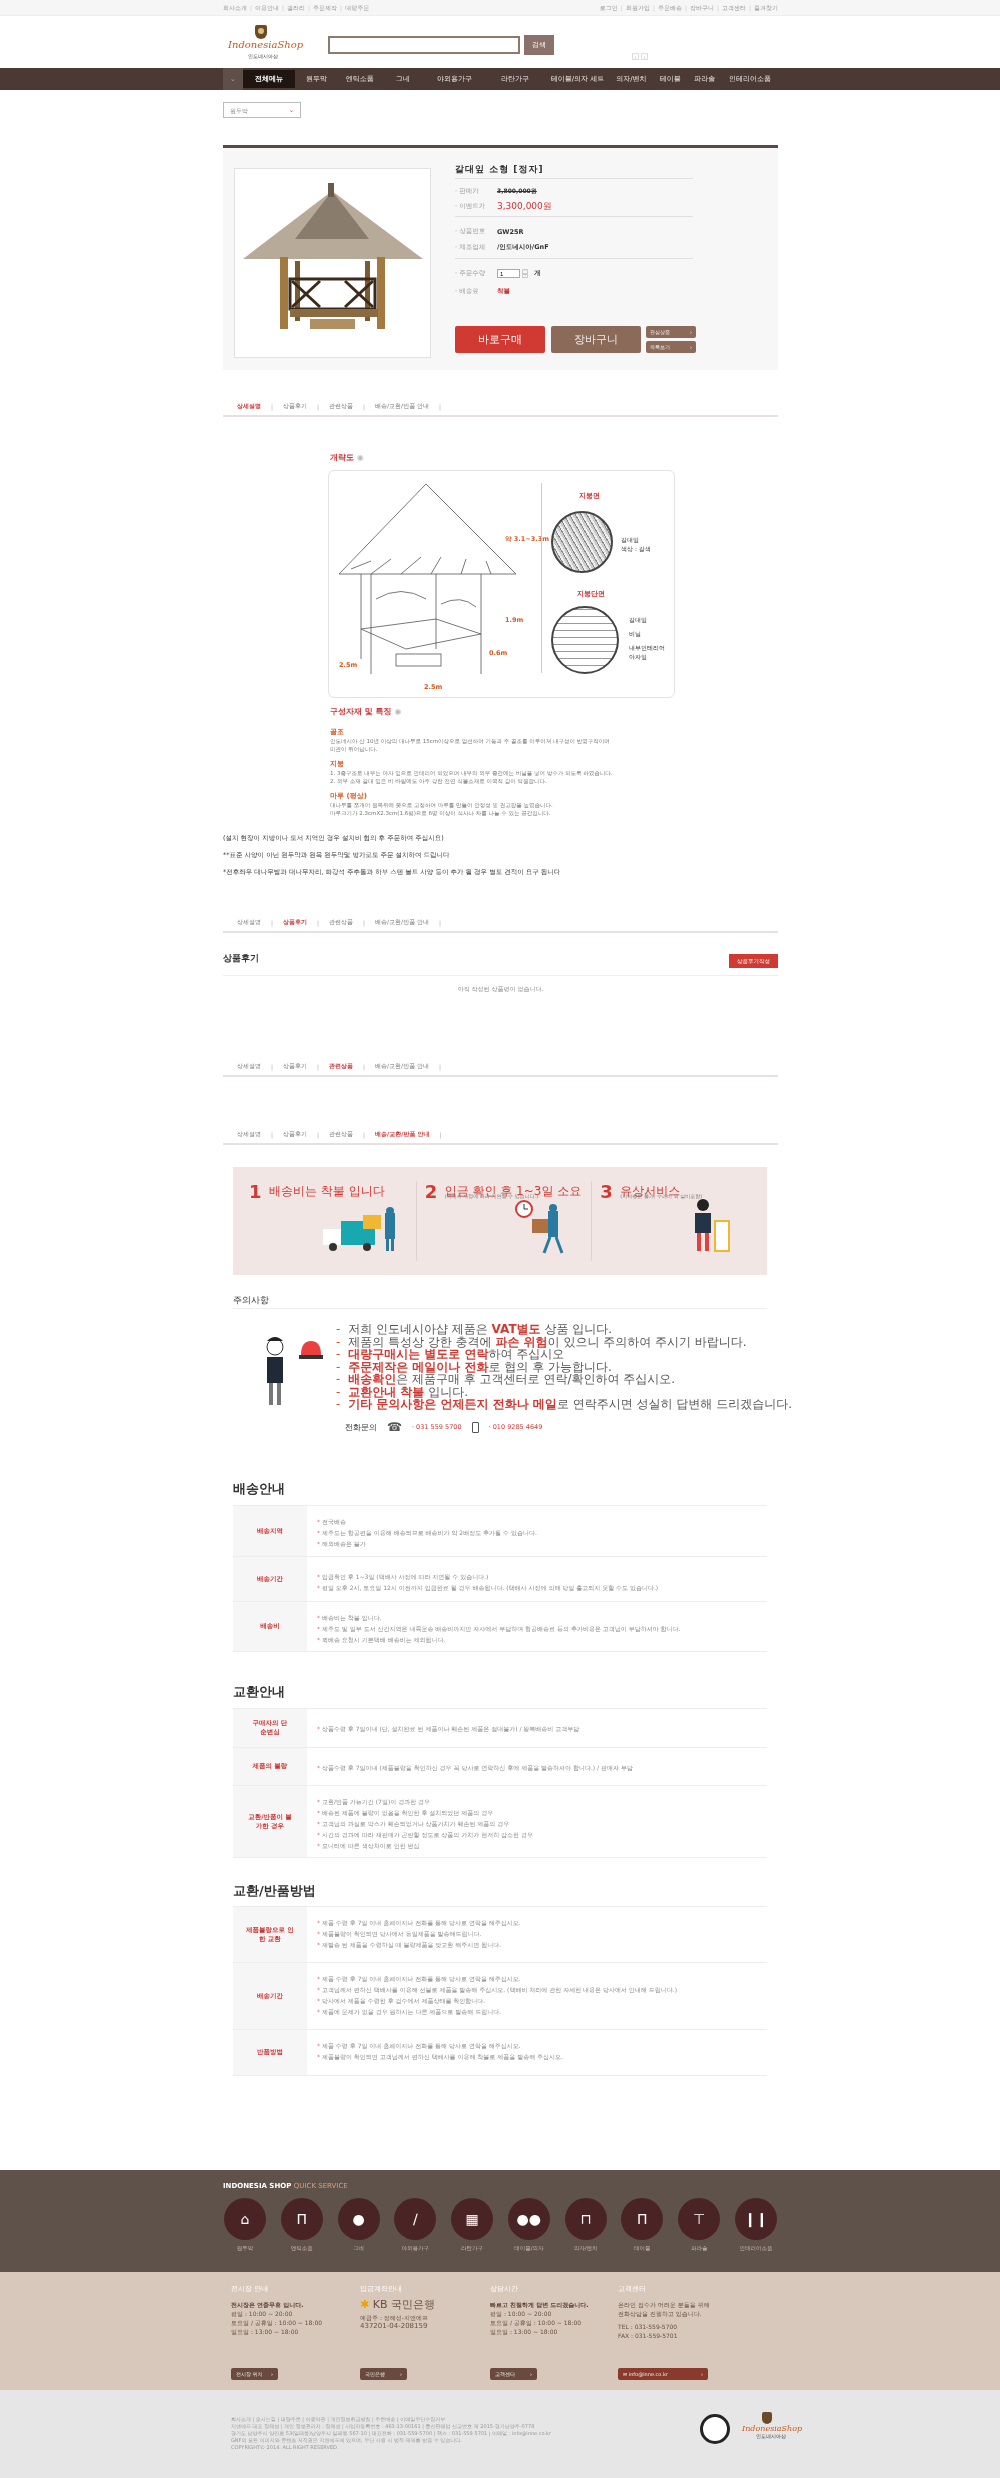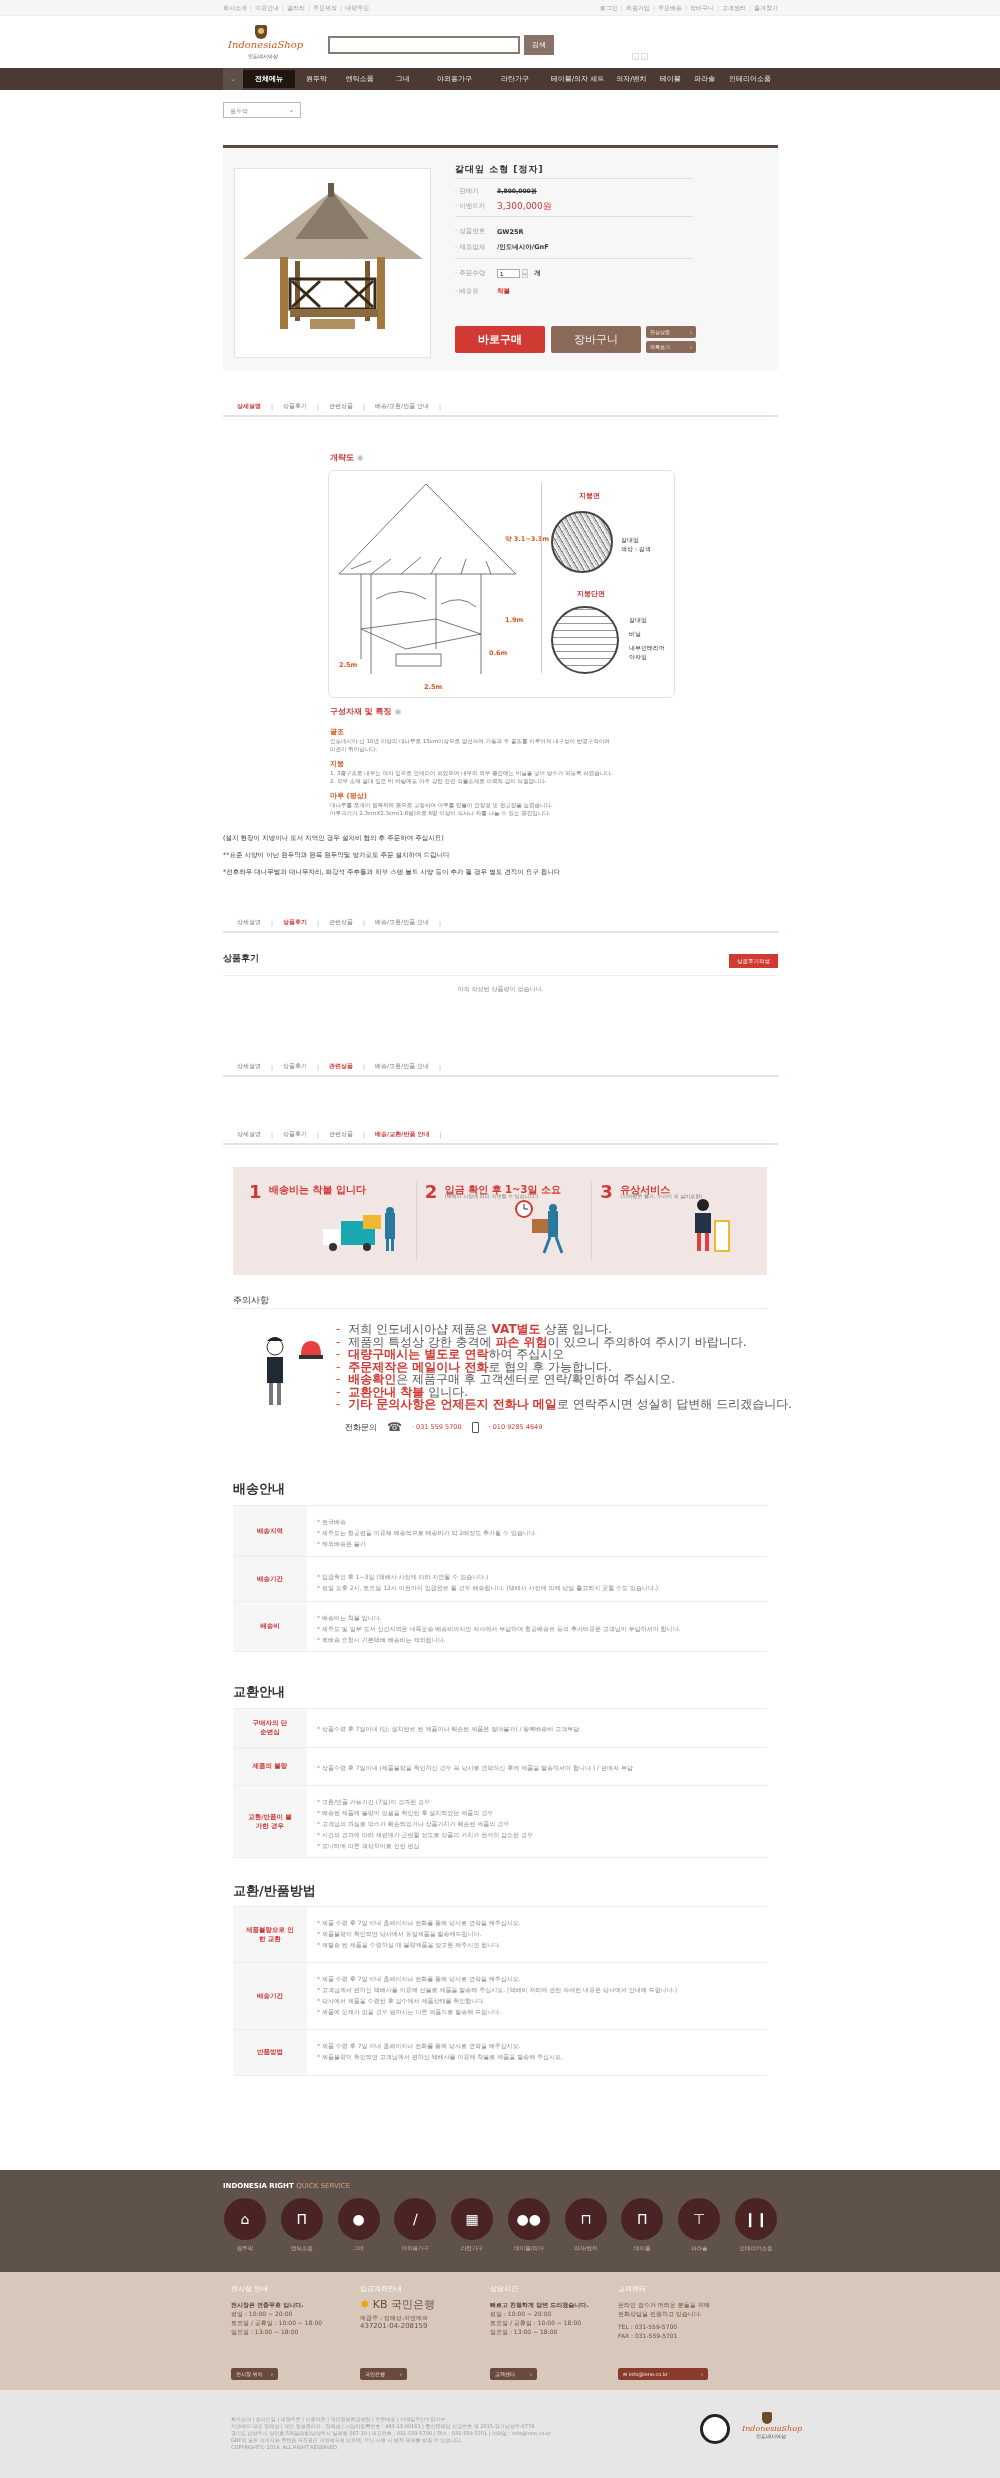--- a/index.html
+++ b/index.html
@@ -29,21 +29,21 @@
 #catsel{position:absolute;left:223px;top:102px;width:78px;height:16px;border:1px solid #bbb;font-size:6px;color:#888;padding:4px 6px}
 #catsel .chev{position:absolute;right:6px;top:3px;color:#c33;font-size:6px}
 
 #product{position:absolute;left:223px;top:145px;width:555px;height:225px;background:#f7f7f7;border-top:3px solid #5a4a44}
 #pimg{position:absolute;left:11px;top:20px;width:197px;height:190px;background:#fff;border:1px solid #e2e2e2}
 #ptitle{position:absolute;left:232px;top:15px;font-size:9px;color:#333;font-weight:bold;letter-spacing:1px}
 .pline{position:absolute;left:232px;width:238px;height:1px;background:#e0e0e0}
 .prow{position:absolute;left:232px;font-size:6.5px;color:#999;display:flex;align-items:center}
 .prow .lbl{width:42px}
 .prow .val{color:#333;font-weight:bold}
-#buynow{position:absolute;left:232px;top:178px;width:90px;height:27px;background:#d13a33;color:#fff;font-size:11px;font-weight:bold;display:flex;align-items:center;justify-content:center;border-radius:2px}
+#buynow{position:absolute;left:232px;top:178px;width:90px;height:27px;background:#d13a33;color:#fff;font-size:11px;font-weight:normal;display:flex;align-items:center;justify-content:center;border-radius:2px}
 #cart{position:absolute;left:328px;top:178px;width:90px;height:27px;background:#8c6a5a;color:#eee;font-size:11px;display:flex;align-items:center;justify-content:center;border-radius:2px}
 .smallbtn{position:absolute;left:423px;width:50px;height:12px;background:#8c6a5a;color:#eee;font-size:5px;display:flex;align-items:center;justify-content:space-between;padding:0 4px;border-radius:2px}
 
 .tabs{position:absolute;left:223px;width:555px;height:20px;border-bottom:2px solid #e6e0de;display:flex;align-items:center;padding-left:14px;font-size:6px;color:#777;gap:10px}
 .tabs .on{color:#c33;font-weight:bold}
 .tabs .sep{color:#aaa}
 
 #diagTitle{position:absolute;left:330px;top:452px;font-size:8px;color:#c33;font-weight:bold}
 #diagBox{position:absolute;left:328px;top:470px;width:347px;height:228px;border:1px solid #e3e3e3;border-radius:6px;background:#fff}
 .dim{position:absolute;font-size:6.5px;color:#d65a20;font-weight:bold}
@@ -59,21 +59,21 @@
 
 #revTitle{position:absolute;left:223px;top:952px;font-size:9px;color:#333;font-weight:bold}
 #revBtn{position:absolute;left:729px;top:954px;width:49px;height:14px;background:#d13a33;color:#fff;font-size:5.5px;display:flex;align-items:center;justify-content:center}
 #revLine{position:absolute;left:223px;top:975px;width:555px;height:1px;background:#eee}
 #revEmpty{position:absolute;left:223px;top:985px;width:555px;text-align:center;font-size:6px;color:#888}
 
 #steps{position:absolute;left:233px;top:1167px;width:534px;height:108px;background:#f2e6e4;display:flex}
 .step{flex:1;position:relative;border-right:1px solid #e0d0ce;margin:14px 0}
 .step:last-child{border-right:none}
 .step .num{position:absolute;left:-14px;top:0;font-size:18px;font-weight:bold;color:#d13a33}
-.step .t{position:absolute;left:6px;top:2px;font-size:10px;color:#d13a33;font-weight:bold}
+.step .t{position:absolute;left:6px;top:2px;font-size:12px;color:#d13a33;font-weight:normal}
 .step .s{position:absolute;left:6px;top:12px;font-size:5px;color:#777}
 .illus{position:absolute;bottom:4px}
 
 #noticeTitle{position:absolute;left:233px;top:1294px;font-size:9px;color:#333}
 #noticeLine{position:absolute;left:233px;top:1308px;width:534px;height:1px;background:#eee}
 #noticeList{position:absolute;left:336px;top:1323px;font-size:12px;color:#555;line-height:12.5px}
 #noticeList li{list-style:none}
 #noticeList li:before{content:"- ";color:#d65a20;margin-right:4px}
 #noticeList .hl{color:#d13a33;font-weight:bold}
 #phone{position:absolute;left:345px;top:1420px;display:flex;align-items:center;gap:10px;font-size:8px;color:#333}
@@ -478,21 +478,21 @@
   <div class="irow" style="height:46px">
       <div class="h">반품방법</div>
       <div class="c">
         <div>제품 수령 후 7일 이내 홈페이지나 전화를 통해 당사로 연락을 해주십시오.</div>
         <div>제품불량이 확인되면 고객님께서 편하신 택배사를 이용해 착불로 제품을 발송해 주십시오.</div>
       </div>
     </div>
 </div>
 
 <div id="quick">
-  <div class="ttl"><span style="color:#fff;font-weight:bold">INDONESIA RIGHT</span> <span>QUICK SERVICE</span></div>
+  <div class="ttl"><span style="color:#fff;font-weight:bold">INDONESIA SHOP</span> <span>QUICK SERVICE</span></div>
   <div class="icons">
     <div class="qi">
         <div class="c">⌂</div>
         <div class="l">원두막</div>
       </div>
     <div class="qi">
         <div class="c">Π</div>
         <div class="l">엔틱소품</div>
       </div>
     <div class="qi">

